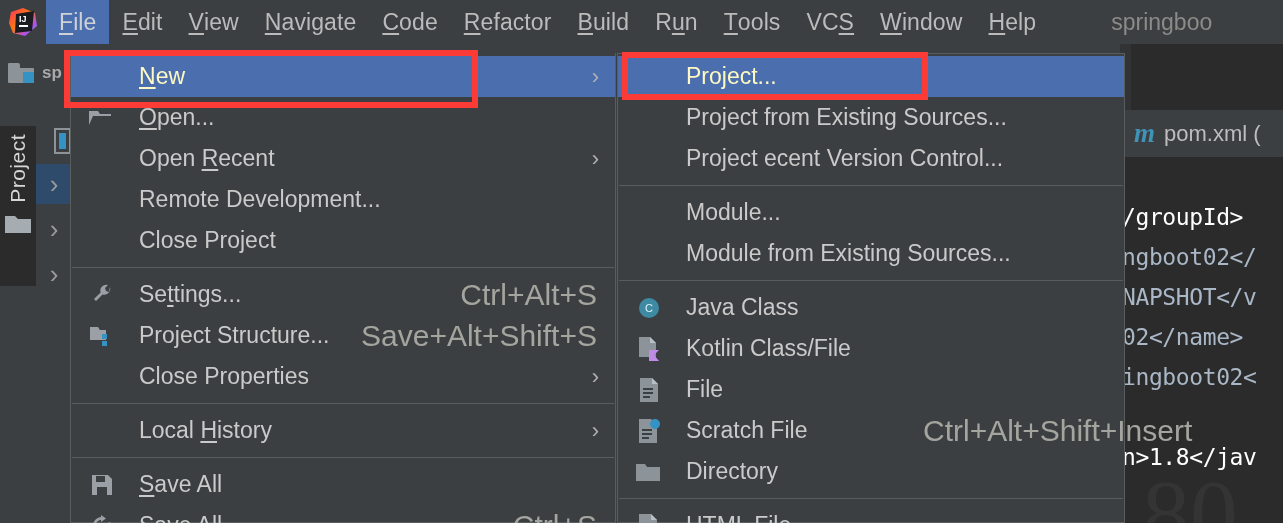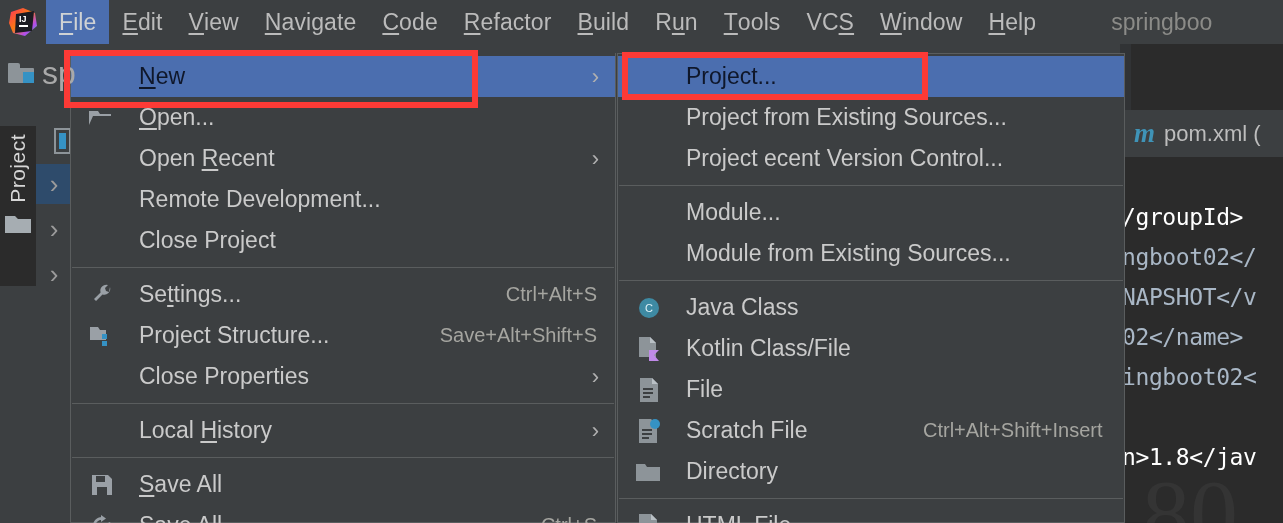--- a/index.html
+++ b/index.html
@@ -60,21 +60,21 @@
     display: flex; align-items: center; justify-content: center;
   }
   .tree-row.sel { background: #2e4b6b; }
   .chev { color: #9b9b9b; font-size: 26px; line-height: 1; }
 
   
   .proj-header {
     position: absolute; left: 8px; top: 56px; height: 34px;
     display: flex; align-items: center; gap: 8px; z-index: 3;
   }
-  .proj-header .lbl { color: #a9a9a9; font-size: 32px; font-weight: 400; }
+  .proj-header .lbl { color: #a9a9a9; font-size: 17px; font-weight: 700; }
 
   
   .file-marker {
     position: absolute; left: 54px; top: 128px; width: 17px; height: 26px;
     border: 2px solid #8d9499; background: #3c3f41;
   }
   .file-marker i {
     position: absolute; left: 3px; top: 3px; width: 7px; height: 16px; background: #3592c4;
     display: block;
   }
@@ -118,24 +118,24 @@
     padding-left: 20px; cursor: default;
   }
   .mrow.hl { background: #4b6eaf; }
   .mrow .micon {
     position: absolute; left: 18px; top: 50%; transform: translateY(-50%);
     width: 26px; height: 26px; display: flex; align-items: center; justify-content: center;
   }
   .mrow .mlabel {
     margin-left: 48px; color: #cacaca; font-size: 23px; white-space: nowrap;
   }
-  .mrow.hl .mlabel { color: #0f172a; }
+  .mrow.hl .mlabel { color: #fef9c3; }
   .mrow .mlabel .mn { text-decoration: underline; text-underline-offset: 3px; }
   .mrow .maccel {
-    position: absolute; right: 18px; color: #a5a5a0; font-size: 20px; white-space: nowrap;
+    position: absolute; right: 18px; color: #a5a5a0; font-size: 30px; white-space: nowrap;
   }
   .mrow .marrow {
     position: absolute; right: 16px; color: #b0b0b0; font-size: 22px; line-height: 1;
   }
   .msep { height: 1px; background: #5a5d5e; margin: 6px 1px; }
 
   
   .popup-new {
     position: absolute; left: 617px; top: 53px; width: 508px; height: 470px;
     background: #3c3f41; border: 1px solid #5a5d5e;

